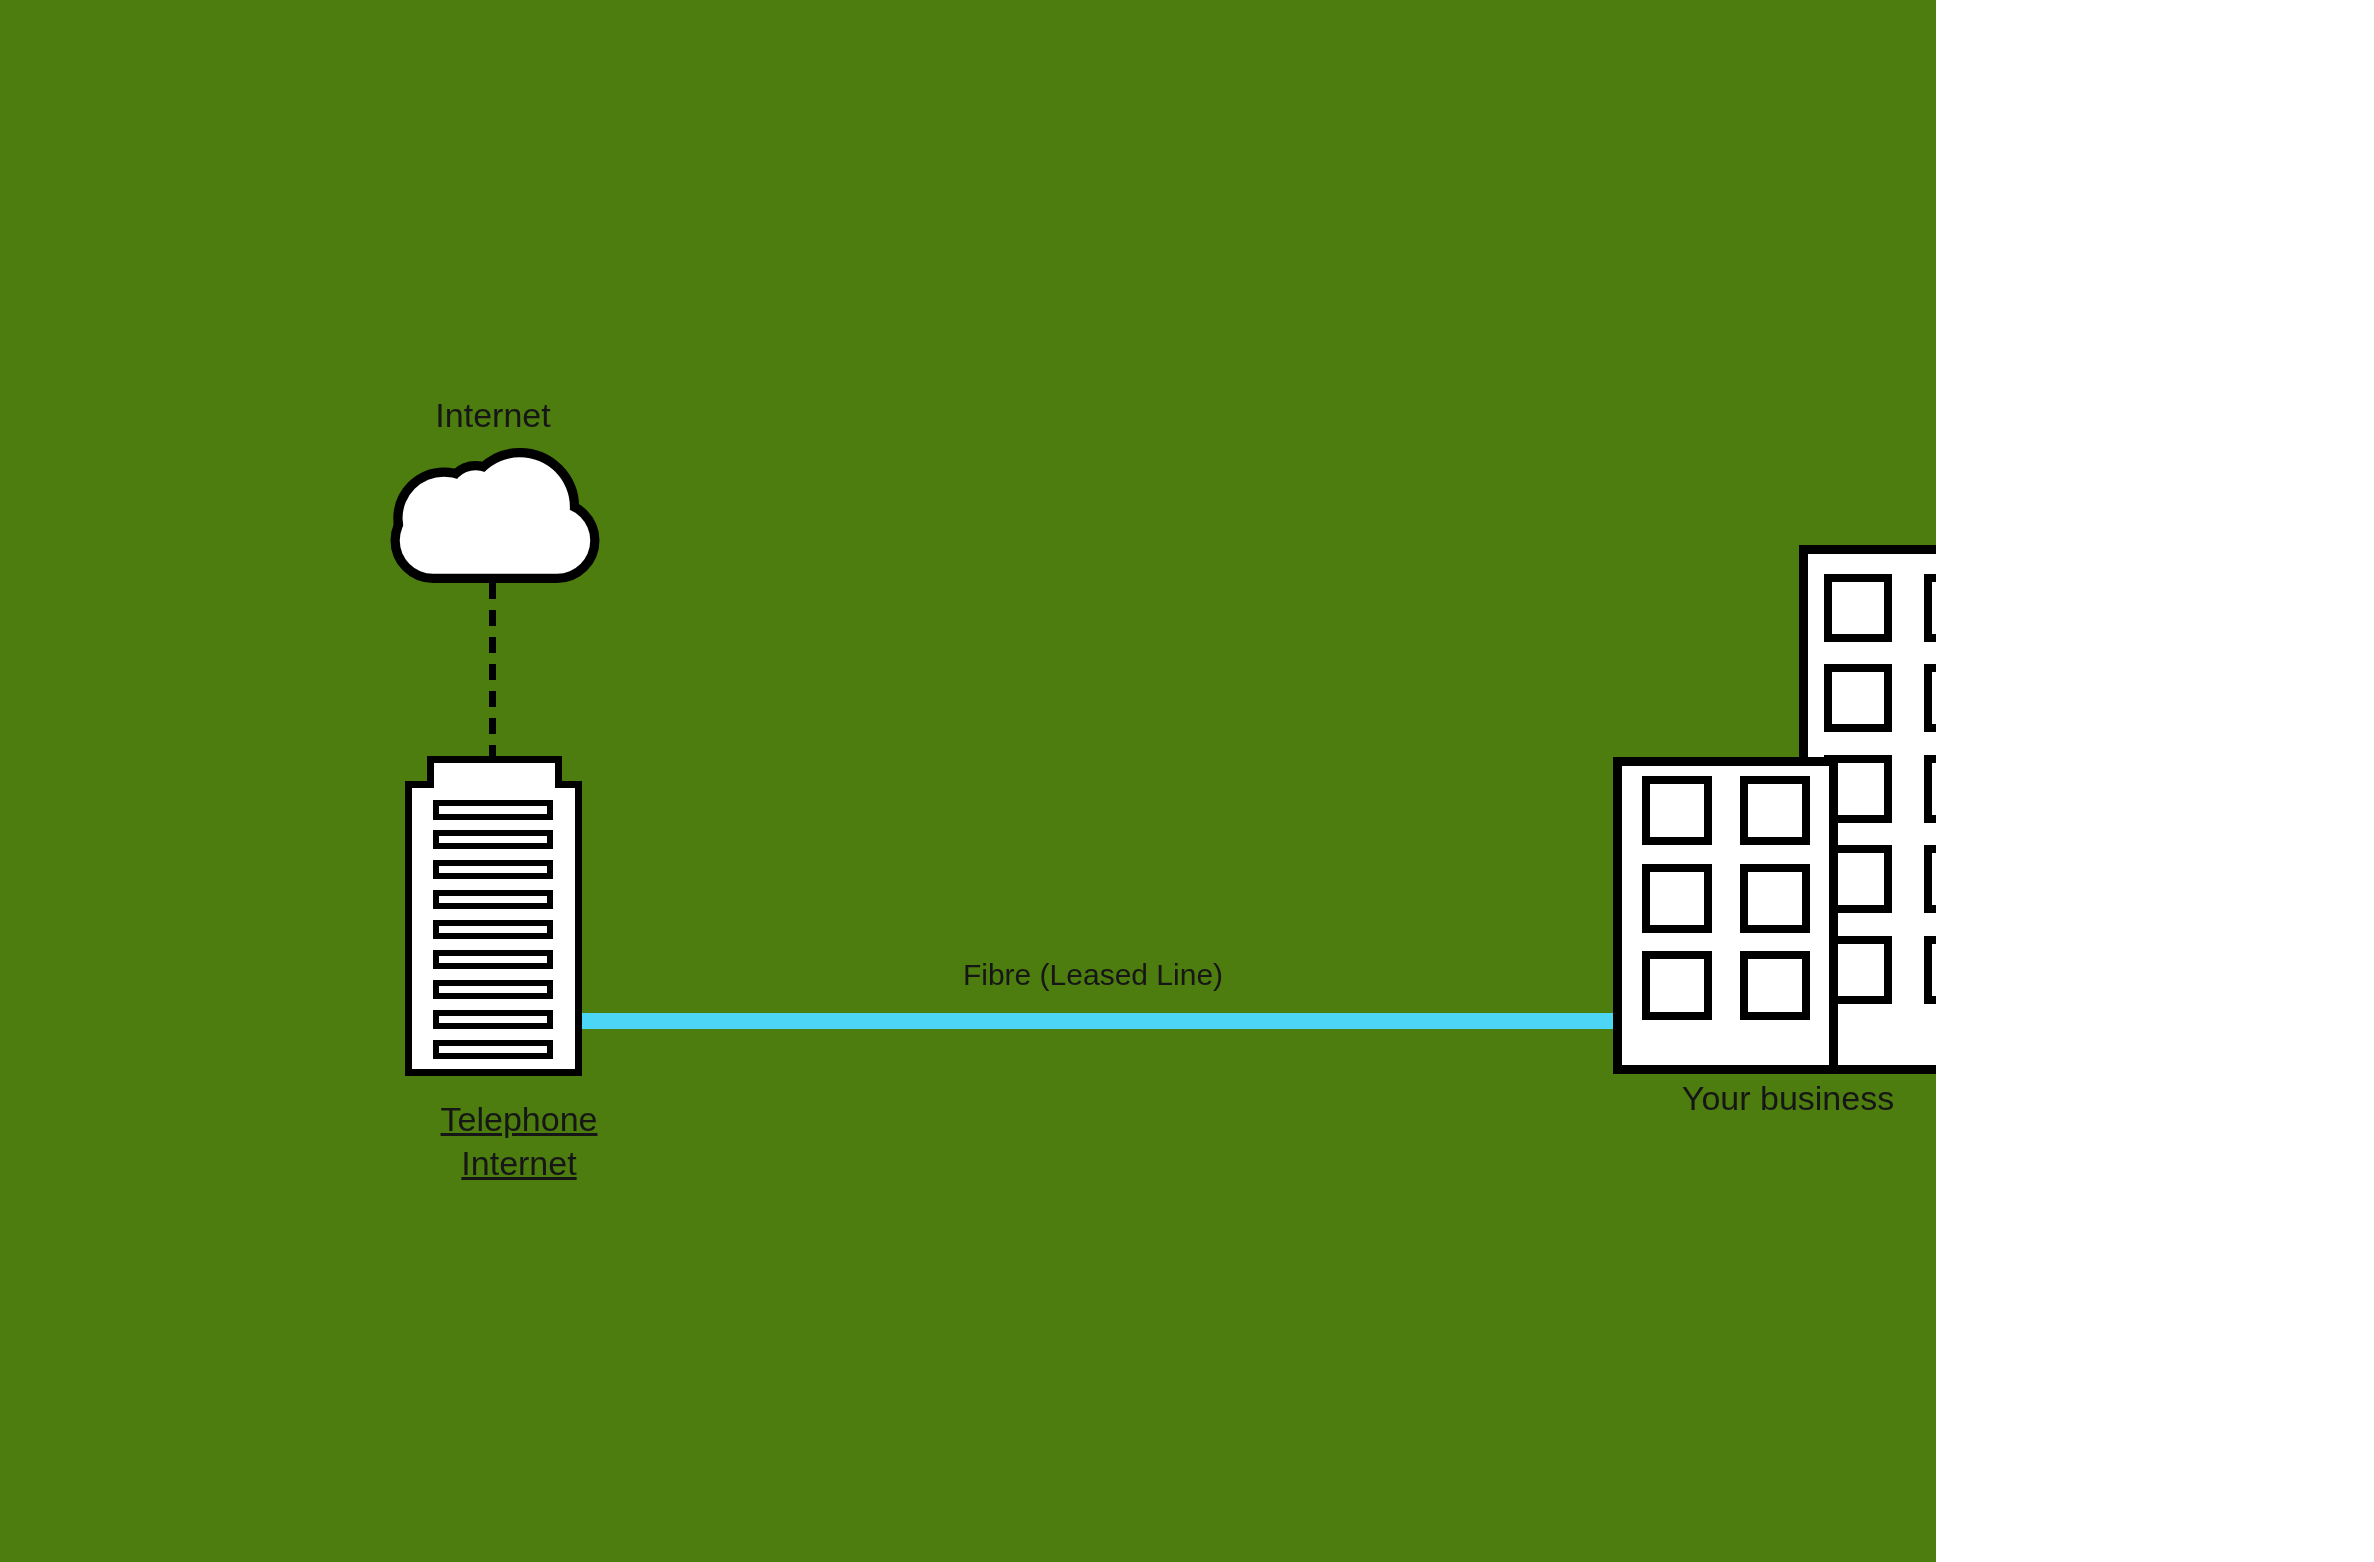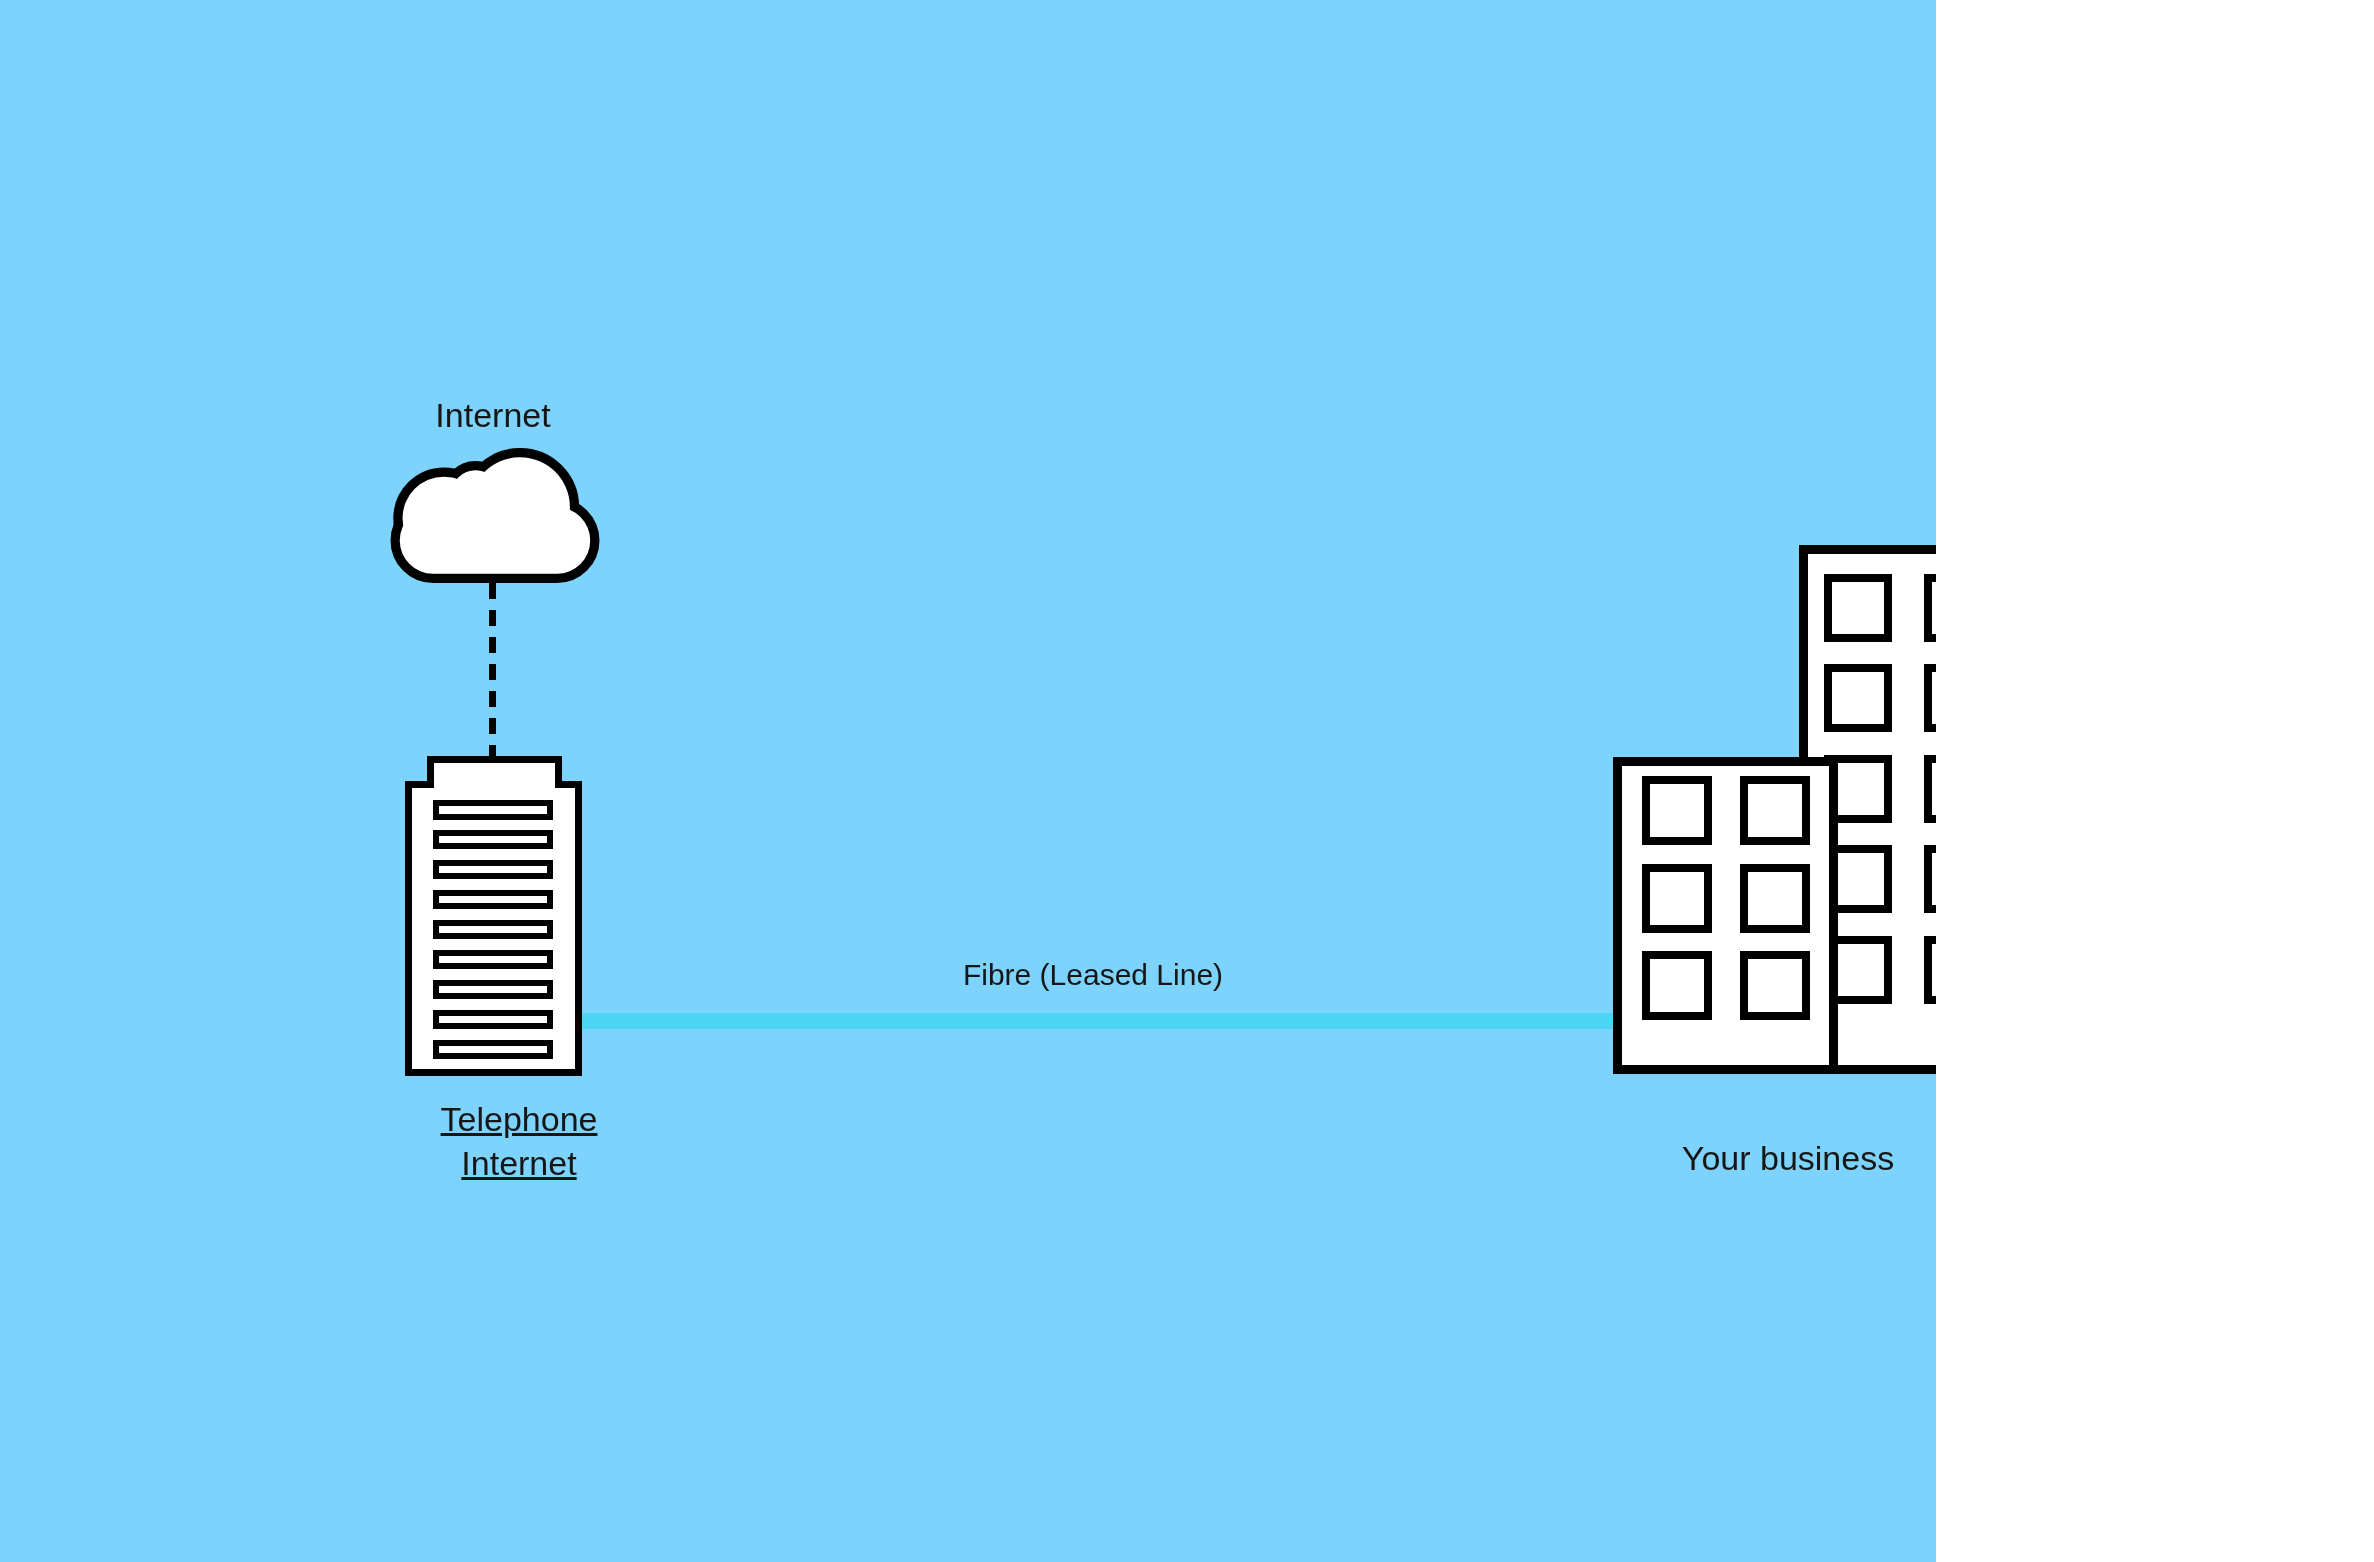--- a/index.html
+++ b/index.html
@@ -1,20 +1,20 @@
 <!DOCTYPE html>
 <html style="font-size:15px"><head>
 <meta charset="utf-8">
 <style>
   html, body { margin: 0; padding: 0; background: #ffffff; }
   #canvas {
     position: relative;
     width: 1936px;
     height: 1562px;
-    background: #7dd3fc;
+    background: #4d7c0f;
     font-family: "Liberation Sans", "DejaVu Sans", sans-serif;
     color: #111111;
     overflow: hidden;
   }
   .label {
     position: absolute;
     transform: translateX(-50%);
     font-size: 34px;
     line-height: 44px;
     text-align: center;
@@ -98,21 +98,21 @@
   .building-short .window { width: 70px; height: 69px; }
   .building-short .c1 { left: 19.5px; }
   .building-short .c2 { left: 118px; }
   .building-short .r1 { top: 10.2px; }
   .building-short .r2 { top: 98px; }
   .building-short .r3 { top: 185px; }
   
   #internet-label   { left: 493px;  top: 393px; }
   #exchange-label   { left: 519px;  top: 1097px; z-index: 4; text-decoration: underline; }
   #fibre-label      { left: 1093px; top: 953px; font-size: 30px; }
-  #business-label   { left: 1788px; top: 1136px; }
+  #business-label   { left: 1788px; top: 1076px; }
 </style>
 </head>
 <body>
 
 <div id="canvas">
 
   <div class="label" id="internet-label">Internet</div>
 
   <svg class="cloud" viewBox="0 0 226 146" aria-hidden="true">
     <g stroke="#000000" stroke-width="20" fill="none">

